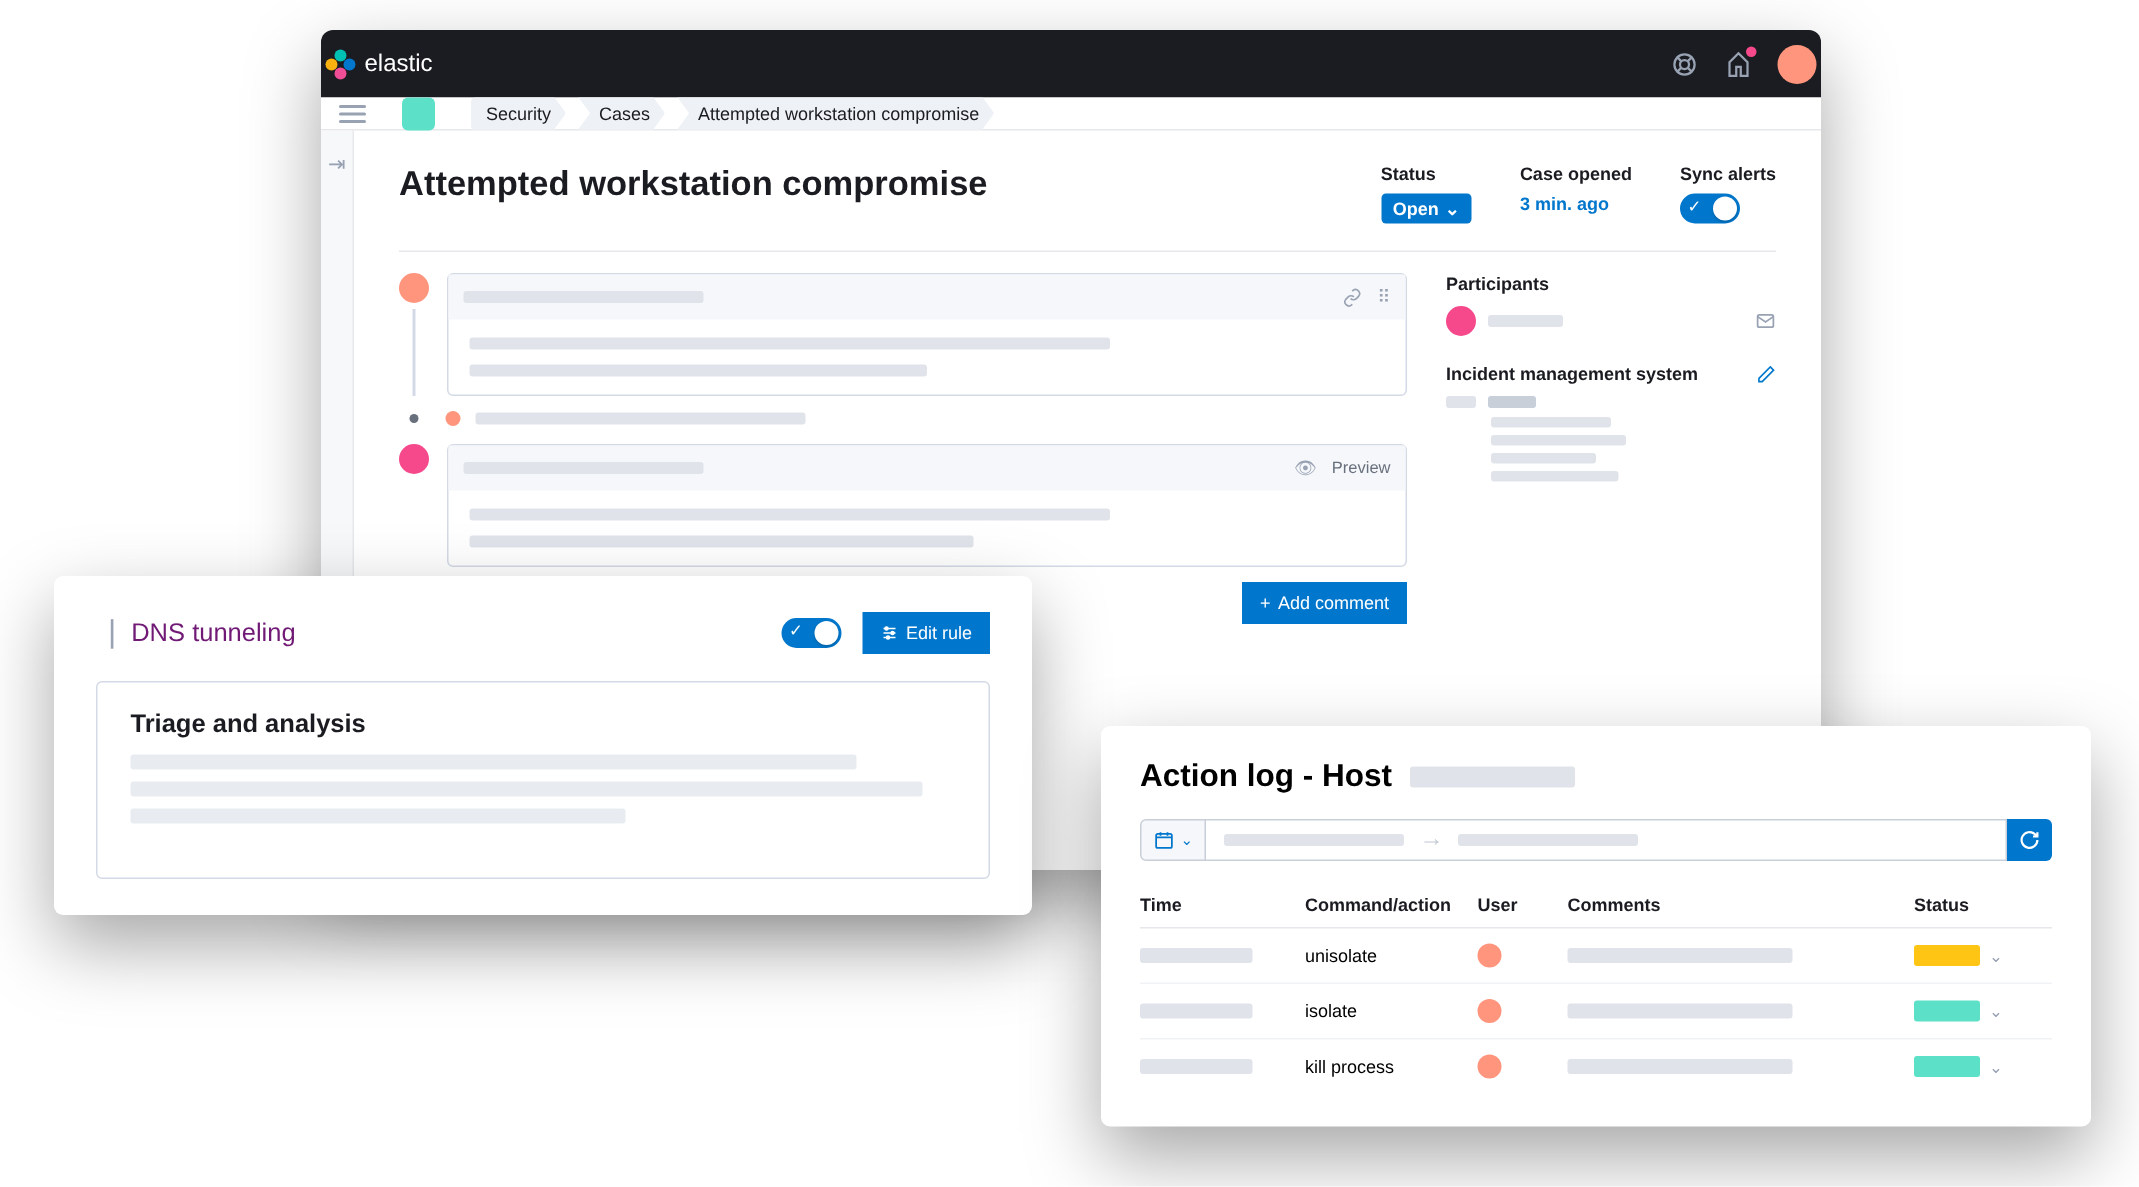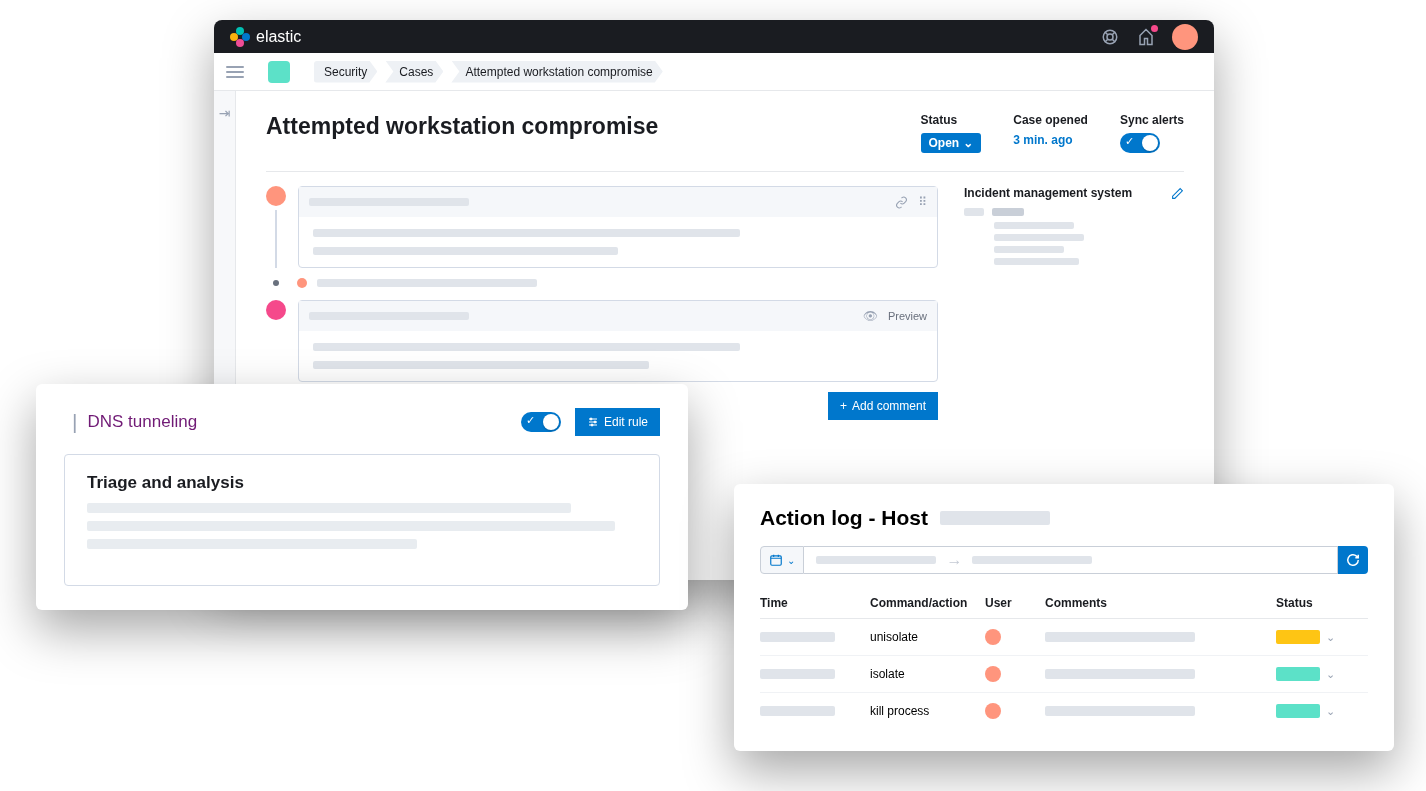--- a/index.html
+++ b/index.html
@@ -1,33 +1,33 @@
 <!DOCTYPE html>
 <html><head>
 <meta charset="utf-8">
 <style>
 * { box-sizing: border-box; margin: 0; padding: 0; font-family: -apple-system, BlinkMacSystemFont, "Segoe UI", Helvetica, Arial, sans-serif; }
 body { background: #fff; width: 1426px; height: 791px; position: relative; }
 
 
 .main-window { position: absolute; left: 214px; top: 20px; width: 1000px; height: 560px; background: #fff; border-radius: 8px; box-shadow: 0 20px 50px rgba(0,0,0,0.35); overflow: hidden; }
-.topbar { background: #1a1c21; height: 33px; display: flex; align-items: center; padding: 0 16px; }
+.topbar { background: #1a1c21; height: 45px; display: flex; align-items: center; padding: 0 3px; }
 .logo { display: flex; align-items: center; gap: 6px; color: #fff; font-size: 16px; font-weight: 500; }
 .logo-dots { position: relative; width: 20px; height: 20px; }
 .logo-dots span { position: absolute; width: 8px; height: 8px; border-radius: 50%; }
 .logo-dots .d1 { background: #f9b110; left: 0; top: 6px; }
 .logo-dots .d2 { background: #00bfb3; left: 6px; top: 0; }
 .logo-dots .d3 { background: #0077cc; left: 12px; top: 6px; }
 .logo-dots .d4 { background: #ef4d96; left: 6px; top: 12px; }
 .topbar-right { margin-left: auto; display: flex; align-items: center; gap: 16px; }
 .top-icon { width: 20px; height: 20px; color: #98a2b3; display: flex; align-items: center; justify-content: center; position: relative; }
 .notif-badge { position: absolute; top: -2px; right: -2px; width: 7px; height: 7px; background: #f5498b; border-radius: 50%; }
 .avatar-top { width: 26px; height: 26px; border-radius: 50%; background: #ff957d; }
 
-.crumbbar { height: 38px; background: #fff; border-bottom: 1px solid #e6e8eb; display: flex; align-items: center; padding: 0 12px; gap: 24px; }
+.crumbbar { height: 22px; background: #fff; border-bottom: 1px solid #e6e8eb; display: flex; align-items: center; padding: 0 12px; gap: 24px; }
 .hamburger { width: 18px; display: flex; flex-direction: column; gap: 3px; }
 .hamburger span { height: 2px; background: #98a2b3; border-radius: 1px; }
 .sq-badge { width: 22px; height: 22px; background: #5ce1c8; border-radius: 4px; }
 .crumbs { display: flex; align-items: center; }
 .crumb { background: #eef1f5; color: #1a1c21; font-size: 12px; padding: 4px 10px 4px 14px; position: relative; margin-right: 8px; clip-path: polygon(0 0, calc(100% - 8px) 0, 100% 50%, calc(100% - 8px) 100%, 0 100%, 8px 50%); }
 .crumb:first-child { clip-path: polygon(0 0, calc(100% - 8px) 0, 100% 50%, calc(100% - 8px) 100%, 0 100%); padding-left: 10px; border-radius: 3px 0 0 3px; }
 
 .main-body { display: flex; height: calc(100% - 83px); }
 .collapse-strip { width: 22px; background: #f7f8fa; border-right: 1px solid #e6e8eb; display: flex; align-items: flex-start; justify-content: center; padding-top: 14px; color: #98a2b3; font-size: 14px; }
 .content-wrap { flex: 1; padding: 22px 30px; overflow: hidden; }
@@ -235,20 +235,35 @@
               <span>+</span>
               <span>Add comment</span>
             </div>
           </div>
 
         </div>
 
         <div class="sidebar-col">
           <div class="side-section">
             <div class="side-label">
+                <span>Participants</span>
+              </div>
+            <div class="user-row">
+              <div class="user-dot" style="background:#f5498b"></div>
+              <div class="ph" style="width:50px;height:8px"></div>
+              <span class="icon-right" style="margin-left:auto">
+                <svg width="14" height="14" viewBox="0 0 24 24" fill="none" stroke="#98a2b3" stroke-width="2">
+                    <rect x="3" y="5" width="18" height="14" rx="2"></rect>
+                    <path d="M3 7l9 6 9-6"></path>
+                  </svg>
+              </span>
+            </div>
+          </div>
+          <div class="side-section">
+            <div class="side-label">
               <span>Incident management system</span>
               <span class="icon-pencil">
                 <svg width="13" height="13" viewBox="0 0 24 24" fill="none" stroke="#0077cc" stroke-width="2">
                     <path d="M17 3l4 4L7 21H3v-4z"></path>
                   </svg>
               </span>
             </div>
             <div style="display:flex;gap:8px;margin-bottom:6px">
               <div class="ph" style="width:20px;height:8px"></div>
               <div class="ph" style="width:32px;height:8px;background:#c9cfd8"></div>

